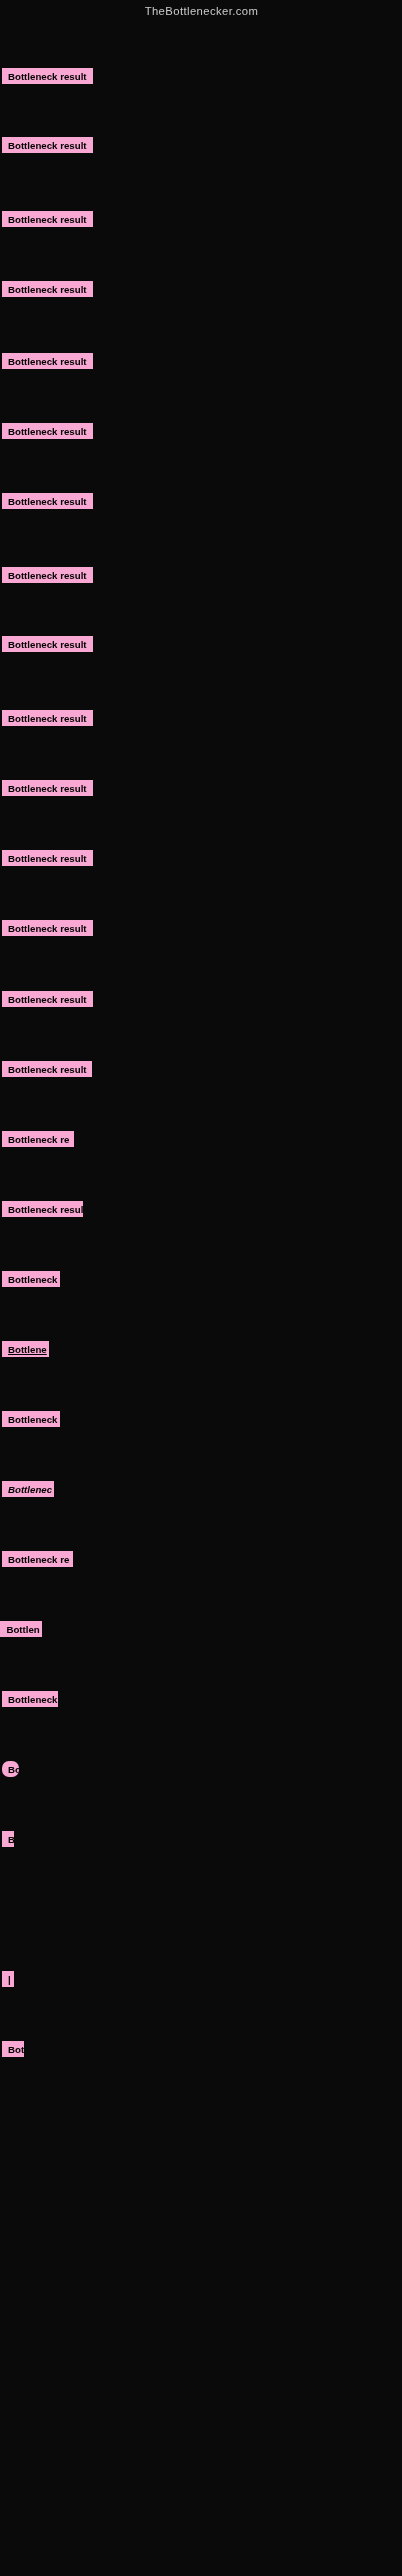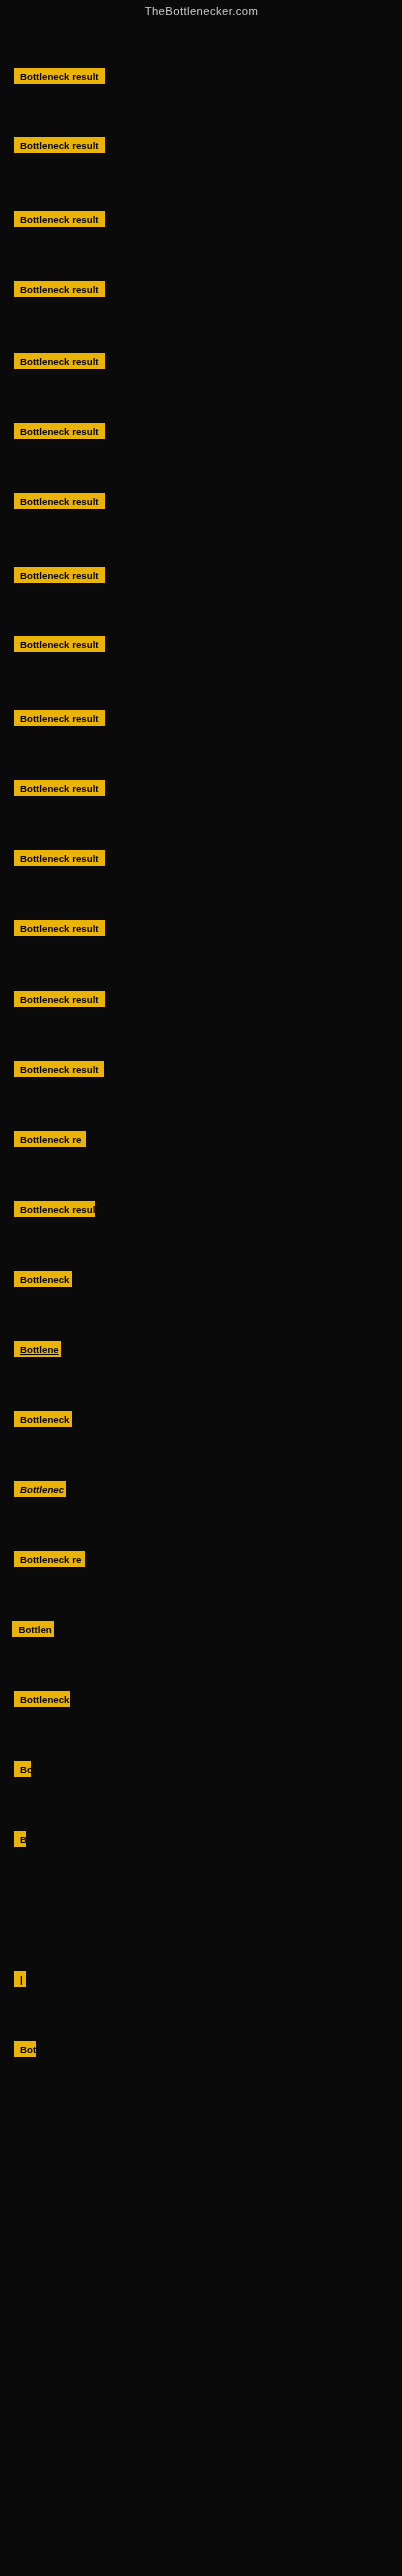--- a/index.html
+++ b/index.html
@@ -19,29 +19,28 @@
 
     .site-title {
       color: #cccccc;
       font-size: 11.3px;
       text-align: center;
       padding: 4.8px 0 6.4px 0;
       letter-spacing: 0.4px;
     }
 
     .bottleneck-label {
-      background-color: #eab308;
+      background-color: #f9a8d4;
       color: #000000;
       font-size: 9.7px;
       font-weight: bold;
       padding: 2.4px 6.4px;
       display: inline-block;
       white-space: nowrap;
       overflow: hidden;
-      margin-left: 12px;
     }
 
     .row {
       position: absolute;
       left: 0;
     }
   </style>
 </head>
 <body>
 
@@ -67,18 +66,18 @@
     <div class="row" style="top: 1038px; left: 1.6px;"><span class="bottleneck-label" style="max-width: 90px;">Bottleneck result</span></div>
     <div class="row" style="top: 1108px; left: 1.6px;"><span class="bottleneck-label" style="max-width: 72px;">Bottleneck re</span></div>
     <div class="row" style="top: 1178px; left: 1.6px;"><span class="bottleneck-label" style="max-width: 81px;">Bottleneck resul</span></div>
     <div class="row" style="top: 1248px; left: 1.6px;"><span class="bottleneck-label" style="max-width: 58px;">Bottleneck</span></div>
     <div class="row" style="top: 1318px; left: 1.6px;"><span class="bottleneck-label" style="max-width: 47px; text-decoration: underline;">Bottlene</span></div>
     <div class="row" style="top: 1388px; left: 1.6px;"><span class="bottleneck-label" style="max-width: 58px;">Bottleneck</span></div>
     <div class="row" style="top: 1458px; left: 1.6px;"><span class="bottleneck-label" style="max-width: 52px; font-style: italic;">Bottlenec</span></div>
     <div class="row" style="top: 1528px; left: 1.6px;"><span class="bottleneck-label" style="max-width: 71px;">Bottleneck re</span></div>
     <div class="row" style="top: 1598px; left: 0;"><span class="bottleneck-label" style="max-width: 42px;">Bottlen</span></div>
     <div class="row" style="top: 1668px; left: 1.6px;"><span class="bottleneck-label" style="max-width: 56px;">Bottleneck</span></div>
-    <div class="row" style="top: 1738px; left: 1.6px;"><span class="bottleneck-label" style="max-width: 17.7px;">Bo</span></div>
+    <div class="row" style="top: 1738px; left: 1.6px;"><span class="bottleneck-label" style="max-width: 17.7px; border-radius: 7px;">Bo</span></div>
     <div class="row" style="top: 1808px; left: 1.6px;"><span class="bottleneck-label" style="max-width: 8px;">B</span></div>
     <div class="row" style="top: 1948px; left: 1.6px;"><span class="bottleneck-label" style="max-width: 4.8px;">|</span></div>
     <div class="row" style="top: 2018px; left: 1.6px;"><span class="bottleneck-label" style="max-width: 22.5px;">Bot</span></div>
   </div>
 
 
 </body></html>

